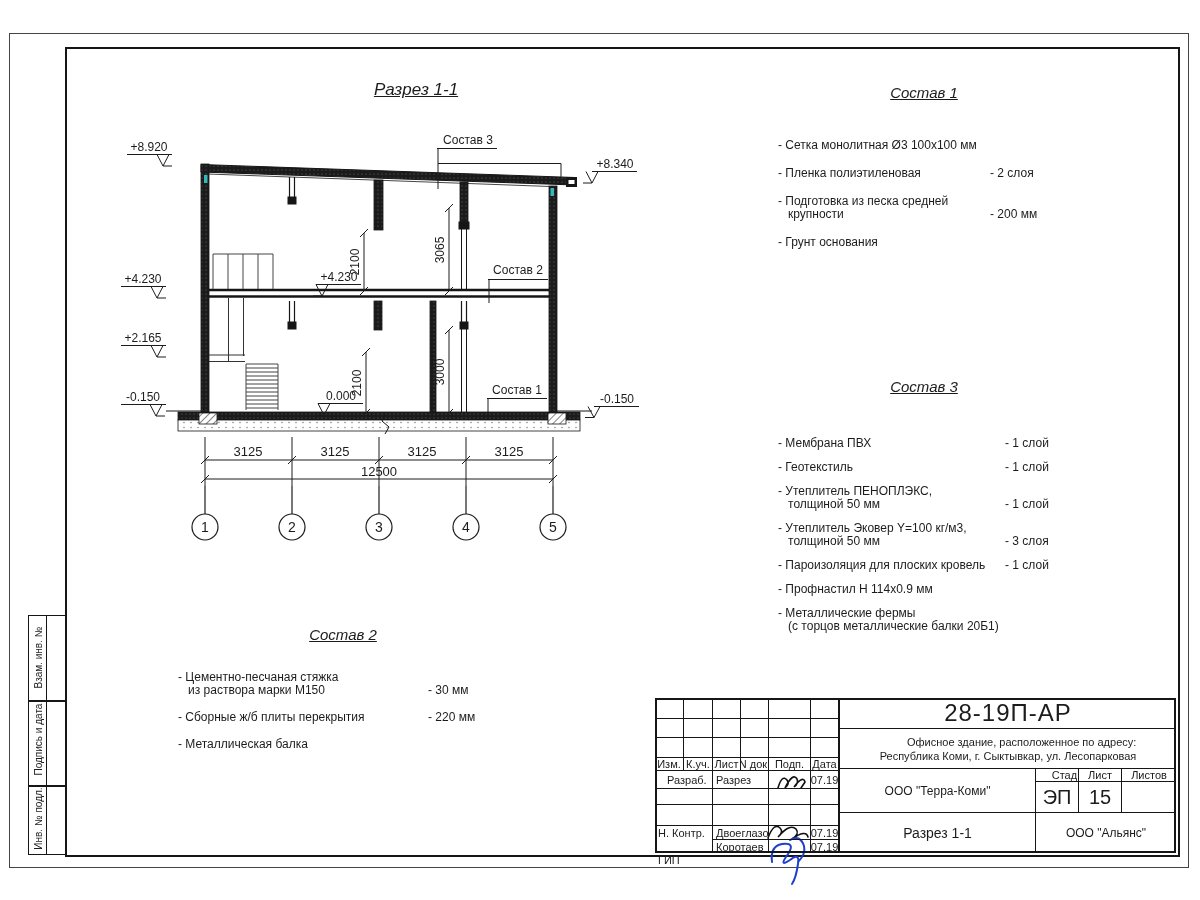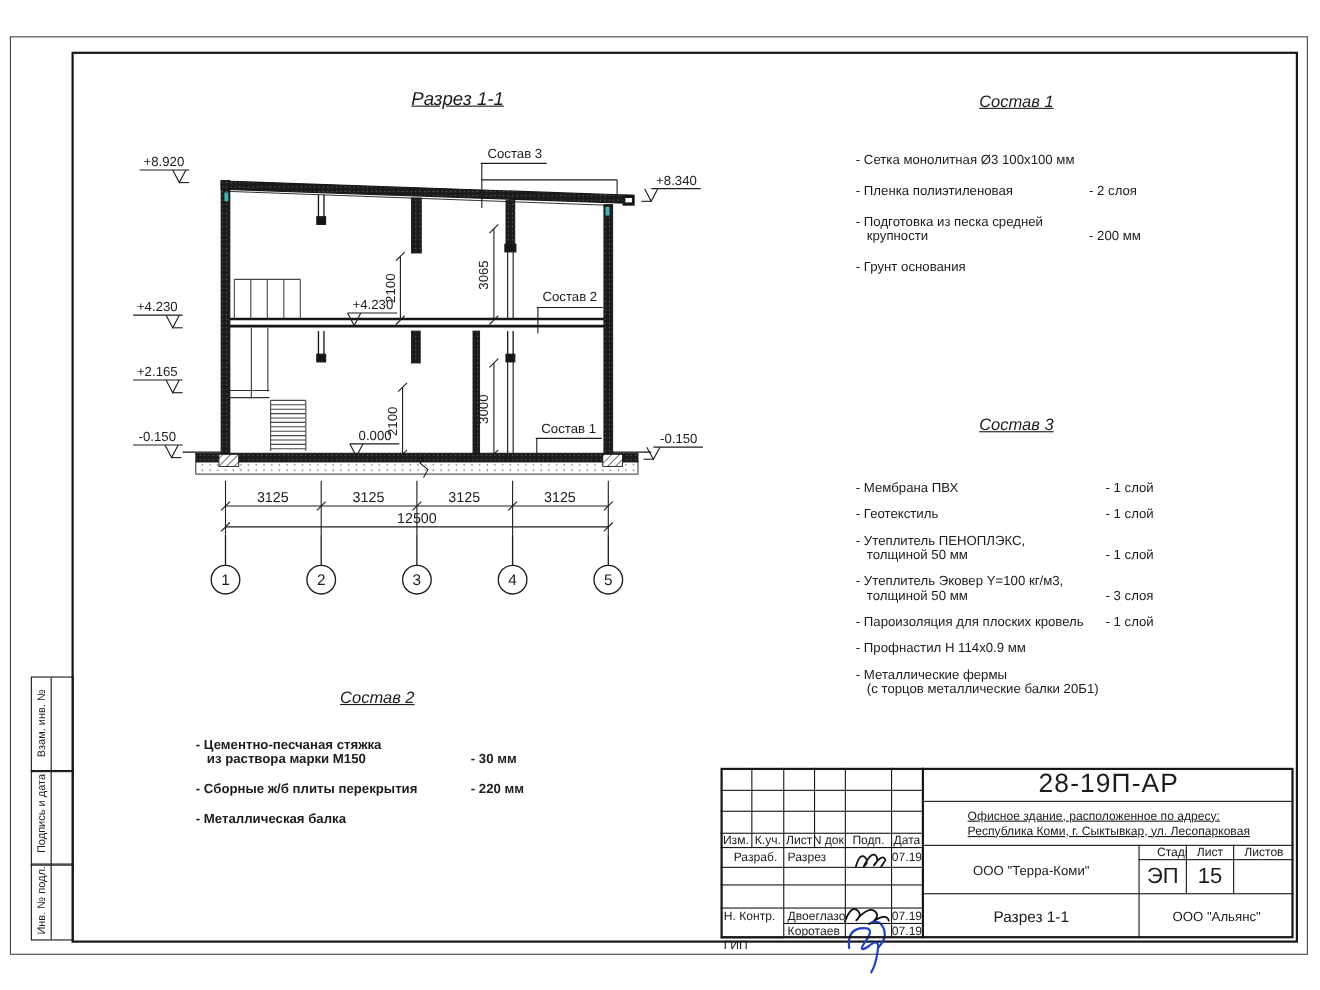--- a/index.html
+++ b/index.html
@@ -17,32 +17,32 @@
   
   .dwg-title{font-style:italic;text-decoration:underline;text-align:center;font-size:17px;}
   .list-title{font-style:italic;text-decoration:underline;text-align:center;font-size:15px;}
   
   .spec{font-size:12px;line-height:13px;}
   .spec .li{position:relative;}
   .spec .nm{white-space:pre-wrap;}
   .spec .val{position:absolute;bottom:0;white-space:nowrap;}
   #c1-items .li{margin-bottom:15px;} #c1-items .val{left:212px;}
   #c3-items .li{margin-bottom:11px;} #c3-items .val{left:227px;}
-  #c2-items .li{margin-bottom:14px;font-weight:bold;} #c2-items .val{left:250px;}
+  #c2-items .li{margin-bottom:14px;} #c2-items .val{left:250px;}
   
   #tb{left:655px;top:698px;width:521px;height:155px;}
   .cell{position:absolute;border-left:1.2px solid #161616;border-top:1.2px solid #161616;
         font-size:11px;display:flex;align-items:center;justify-content:center;
         overflow:hidden;white-space:nowrap;box-sizing:border-box;}
   .cell.thick{border-left-width:2px;}
   .cell.left{justify-content:flex-start;padding-left:3px;}
   #tb-outline{position:absolute;left:0;top:0;right:0;bottom:0;border:2px solid #161616;}
   .docnum{font-size:24px;letter-spacing:1px;}
   .stageval{font-size:20px;}
-  .project{font-size:11px;line-height:14px;text-align:left;white-space:pre-wrap;text-decoration:underline;}
+  .project{font-size:11px;line-height:14px;text-align:right;white-space:pre-wrap;}
   svg text{font-family:"Liberation Sans","DejaVu Sans",sans-serif;fill:#1c1c1c;}
 </style>
 </head>
 <body>
 
 <div id="page">
 
   <div class="abs" id="outer-border"></div>
   <div class="abs" id="inner-frame"></div>
 

